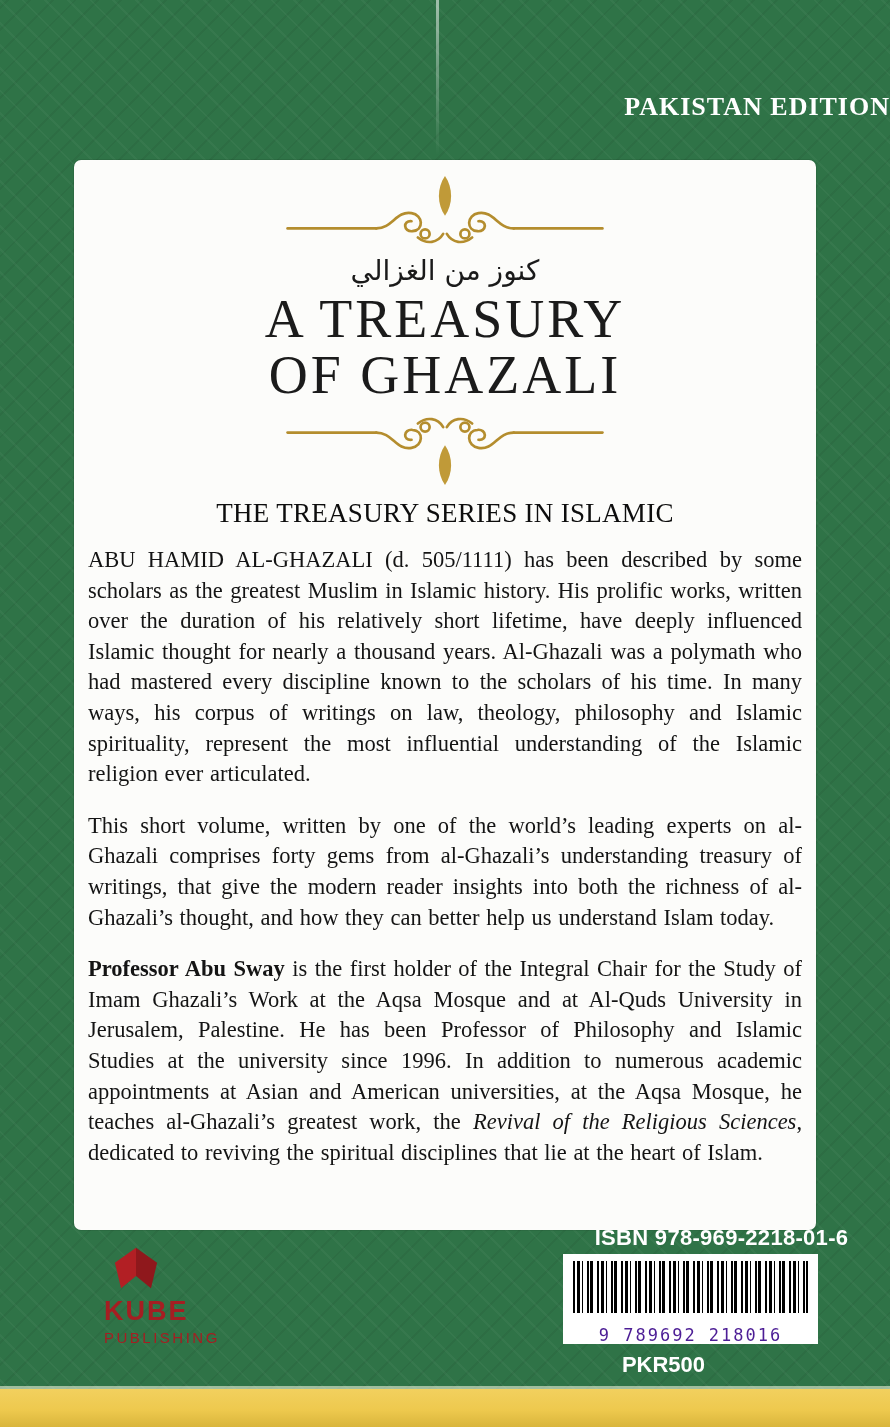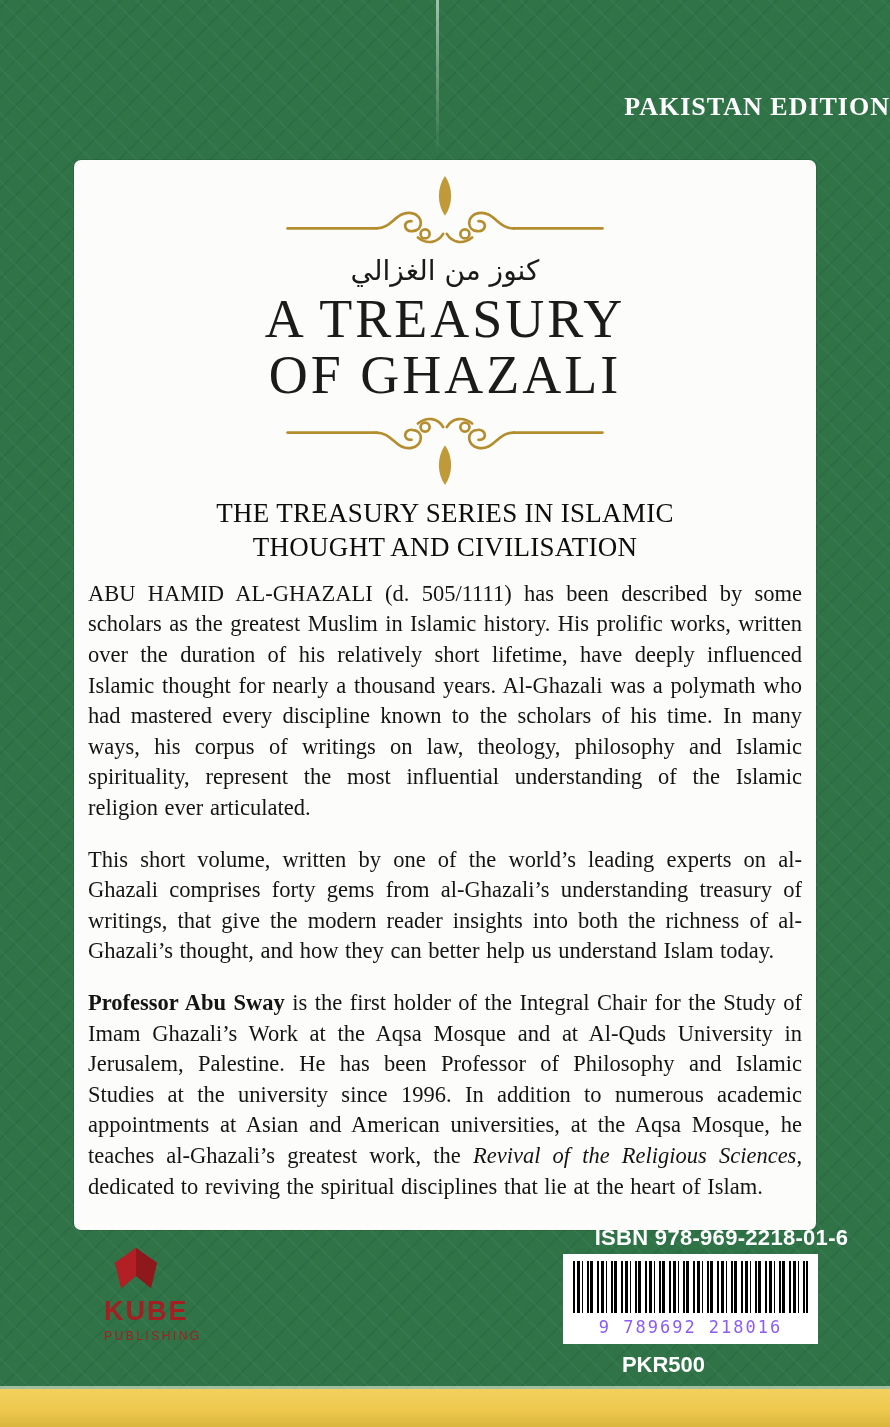--- a/index.html
+++ b/index.html
@@ -49,42 +49,42 @@
   .body-text{padding:14px 14px 0;}
   .body-text p{
     text-align:justify; font-size:22.5px; line-height:1.36; color:#141414;
     margin-bottom:21px; word-spacing:1px;
   }
   .publisher{
     position:absolute; left:104px; top:1246px; width:136px; 
     color:var(--red); font-family:"Liberation Sans", sans-serif;
   }
   .publisher .name{font-size:27px; font-weight:bold; letter-spacing:2px; margin-top:2px;}
-  .publisher .subtitle{font-size:12px; letter-spacing:2.5px; margin-top:2px;}
+  .publisher .subtitle{font-size:15px; letter-spacing:2.5px; margin-top:2px;}
   .isbn-label{
     position:absolute; left:594px; top:1225px; width:255px;
     color:#fff; font-family:"Liberation Sans", sans-serif; font-weight:bold;
     font-size:22px; text-align:center; letter-spacing:0.3px;
   }
   .barcode-box{
     position:absolute; left:563px; top:1254px; width:255px; height:90px;
     background:#fff; padding:7px 10px 0;
   }
   .bars{
     height:52px; width:100%;
     background-image:repeating-linear-gradient(90deg,
       #000 0 2px, #fff 2px 4px,
       #000 4px 7px, #fff 7px 9px,
       #000 9px 10px, #fff 10px 14px,
       #000 14px 16px, #fff 16px 17px,
       #000 17px 20px, #fff 20px 24px);
   }
   .barcode-number{
-    font-family:"DejaVu Sans Mono", monospace; font-size:17px; color:#8b5cf6;
-    text-align:center; margin-top:4px; letter-spacing:2px;
+    font-family:"DejaVu Sans Mono", monospace; font-size:17px; color:#4c1d95;
+    text-align:center; margin-top:12px; letter-spacing:2px;
   }
   .price{
     position:absolute; left:536px; top:1352px; width:255px; text-align:center;
     color:#fff; font-family:"Liberation Sans", sans-serif; font-weight:bold;
     font-size:22px;
   }
   .stripe-line{
     position:absolute; left:0; right:0; bottom:38px; height:3px;
     background:rgba(255,252,230,0.55);
   }
@@ -136,21 +136,20 @@
         <path class="stroke" d="M6 26 H104"></path>
         <path class="stroke" d="M104 26 C122 26 126 46 143 43 C156 41 157 24 144 23 C134 22 133 35 143 34"></path>
         <circle class="stroke" cx="158" cy="20" r="5"></circle>
         <path class="stroke" d="M150 16 C160 8 172 10 178 20"></path>
       </g>
       <path class="bud" d="M180 84 C189 71 189 53 180 40 C171 53 171 71 180 84 Z"></path>
     </svg>
 
     <div class="series">
       <div>THE TREASURY SERIES IN ISLAMIC</div>
-      <div>THOUGHT AND CIVILISATION</div>
     </div>
 
     <div class="body-text">
       <p>ABU HAMID AL-GHAZALI (d. 505/1111) has been described by some scholars as the greatest Muslim in Islamic history. His prolific works, written over the duration of his relatively short lifetime, have deeply influenced Islamic thought for nearly a thousand years. Al-Ghazali was a polymath who had mastered every discipline known to the scholars of his time. In many ways, his corpus of writings on law, theology, philosophy and Islamic spirituality, represent the most influential understanding of the Islamic religion ever articulated.</p>
       <p>This short volume, written by one of the world’s leading experts on al-Ghazali comprises forty gems from al-Ghazali’s understanding treasury of writings, that give the modern reader insights into both the richness of al-Ghazali’s thought, and how they can better help us understand Islam today.</p>
       <p><b>Professor Abu Sway</b><span> is the first holder of the Integral Chair for the Study of Imam Ghazali’s Work at the Aqsa Mosque and at Al-Quds University in Jerusalem, Palestine. He has been Professor of Philosophy and Islamic Studies at the university since 1996. In addition to numerous academic appointments at Asian and American universities, at the Aqsa Mosque, he teaches al-Ghazali’s greatest work, the </span><i>Revival of the Religious Sciences</i><span>, dedicated to reviving the spiritual disciplines that lie at the heart of Islam.</span></p>
     </div>
 
   </div>
 

